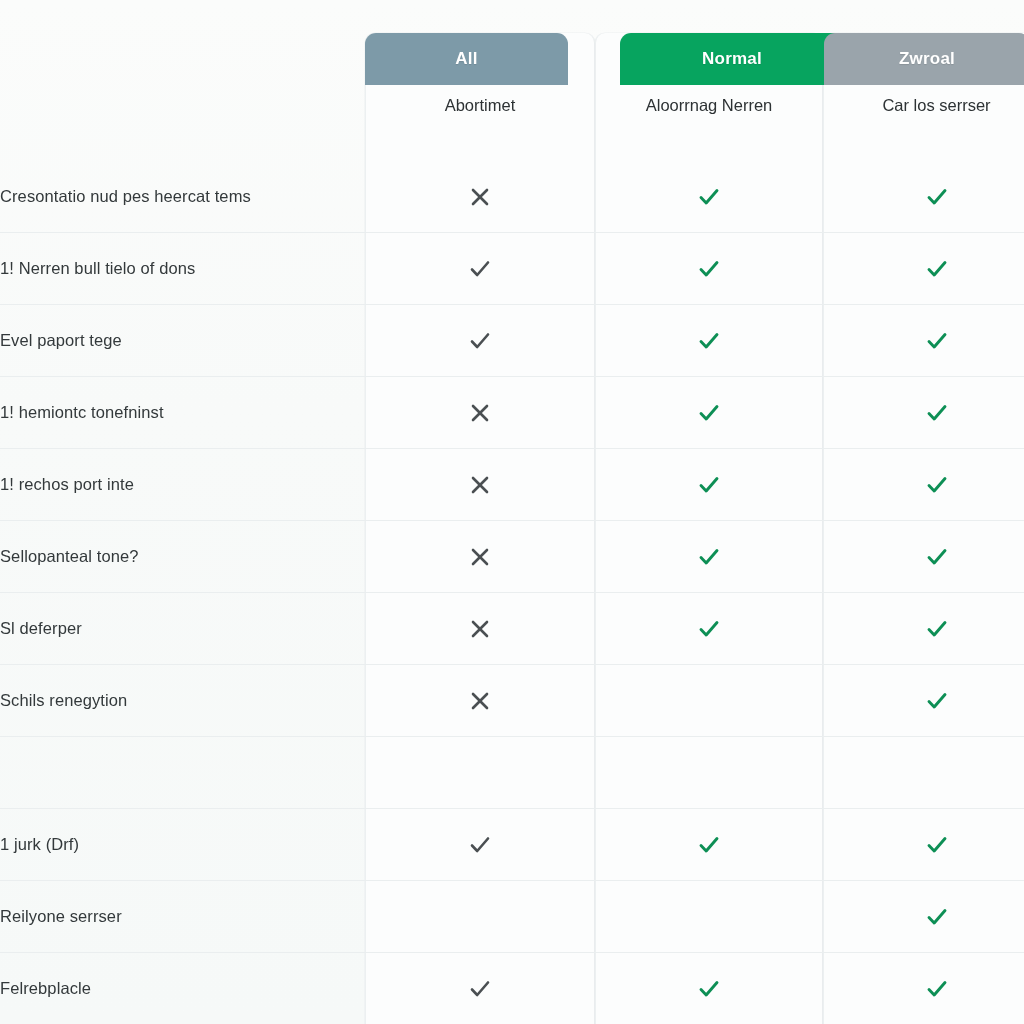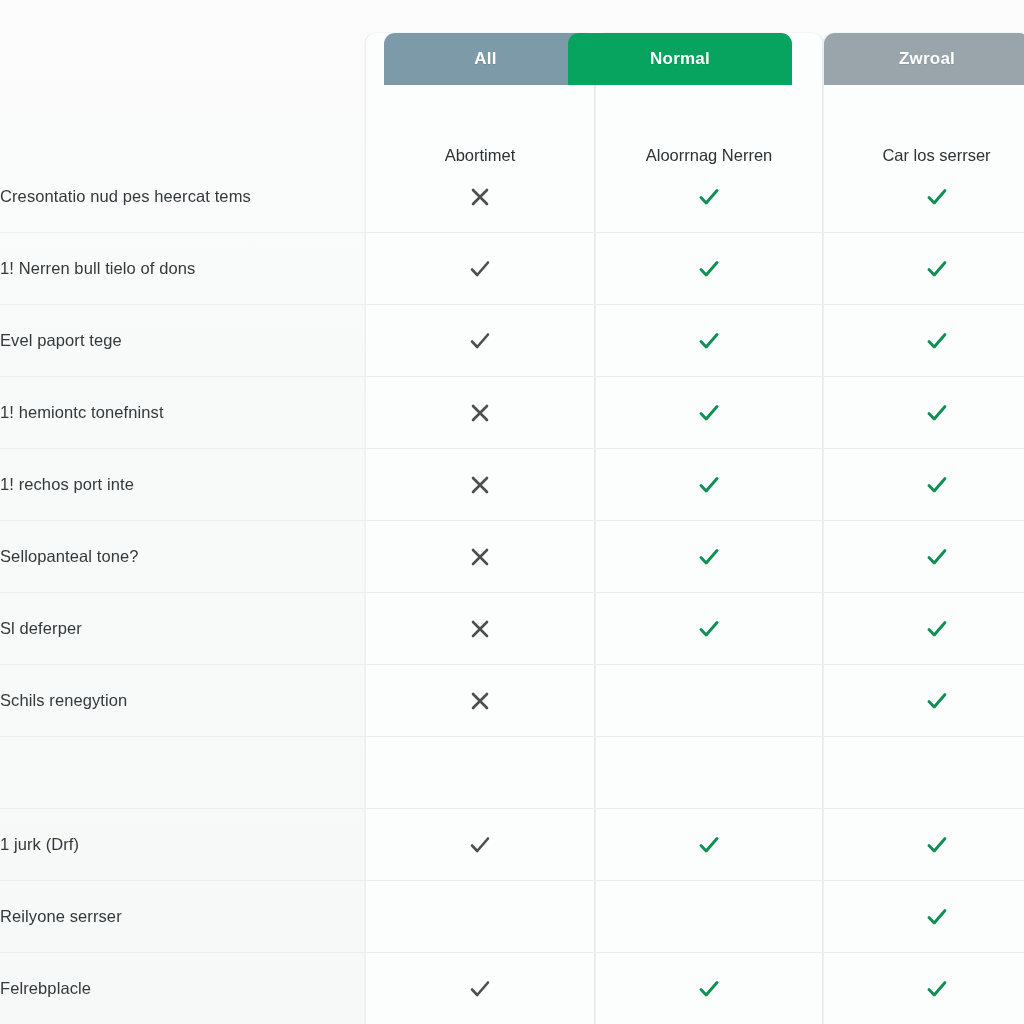--- a/index.html
+++ b/index.html
@@ -59,41 +59,41 @@
     border-radius: 11px 11px 0 0;
     display: flex;
     align-items: center;
     justify-content: center;
     color: #ffffff;
     font-size: 17px;
     font-weight: bold;
     letter-spacing: .2px;
     text-shadow: 0 1px 1px rgba(0,0,0,.10);
   }
-  .tab.t0 { left: 524px; width: 203px; background: #7d9aa8; }
-  .tab.t1 { left: 708px; width: 224px; background: #07a45f; }
+  .tab.t0 { left: 505px; width: 203px; background: #7d9aa8; }
+  .tab.t1 { left: 760px; width: 224px; background: #07a45f; }
   .tab.t2 { left: 964px; width: 206px; background: #9aa4ab; }
 
   
   .subrow {
     position: absolute;
     top: 85px;
     left: 0;
     right: 0;
     height: 80px;
     display: grid;
     grid-template-columns: 505px 230px 228px 227px;
   }
   .subcell {
     display: flex;
-    align-items: flex-end;
+    align-items: flex-start;
     justify-content: center;
     font-size: 16.5px;
     color: #2d3234;
-    padding-top: 22px;
+    padding-top: 11px;
   }
   .subcell.first { justify-content: flex-start; }
 
   
   .rows {
     position: absolute;
     top: 161px;
     left: 0;
     right: 0;
   }

